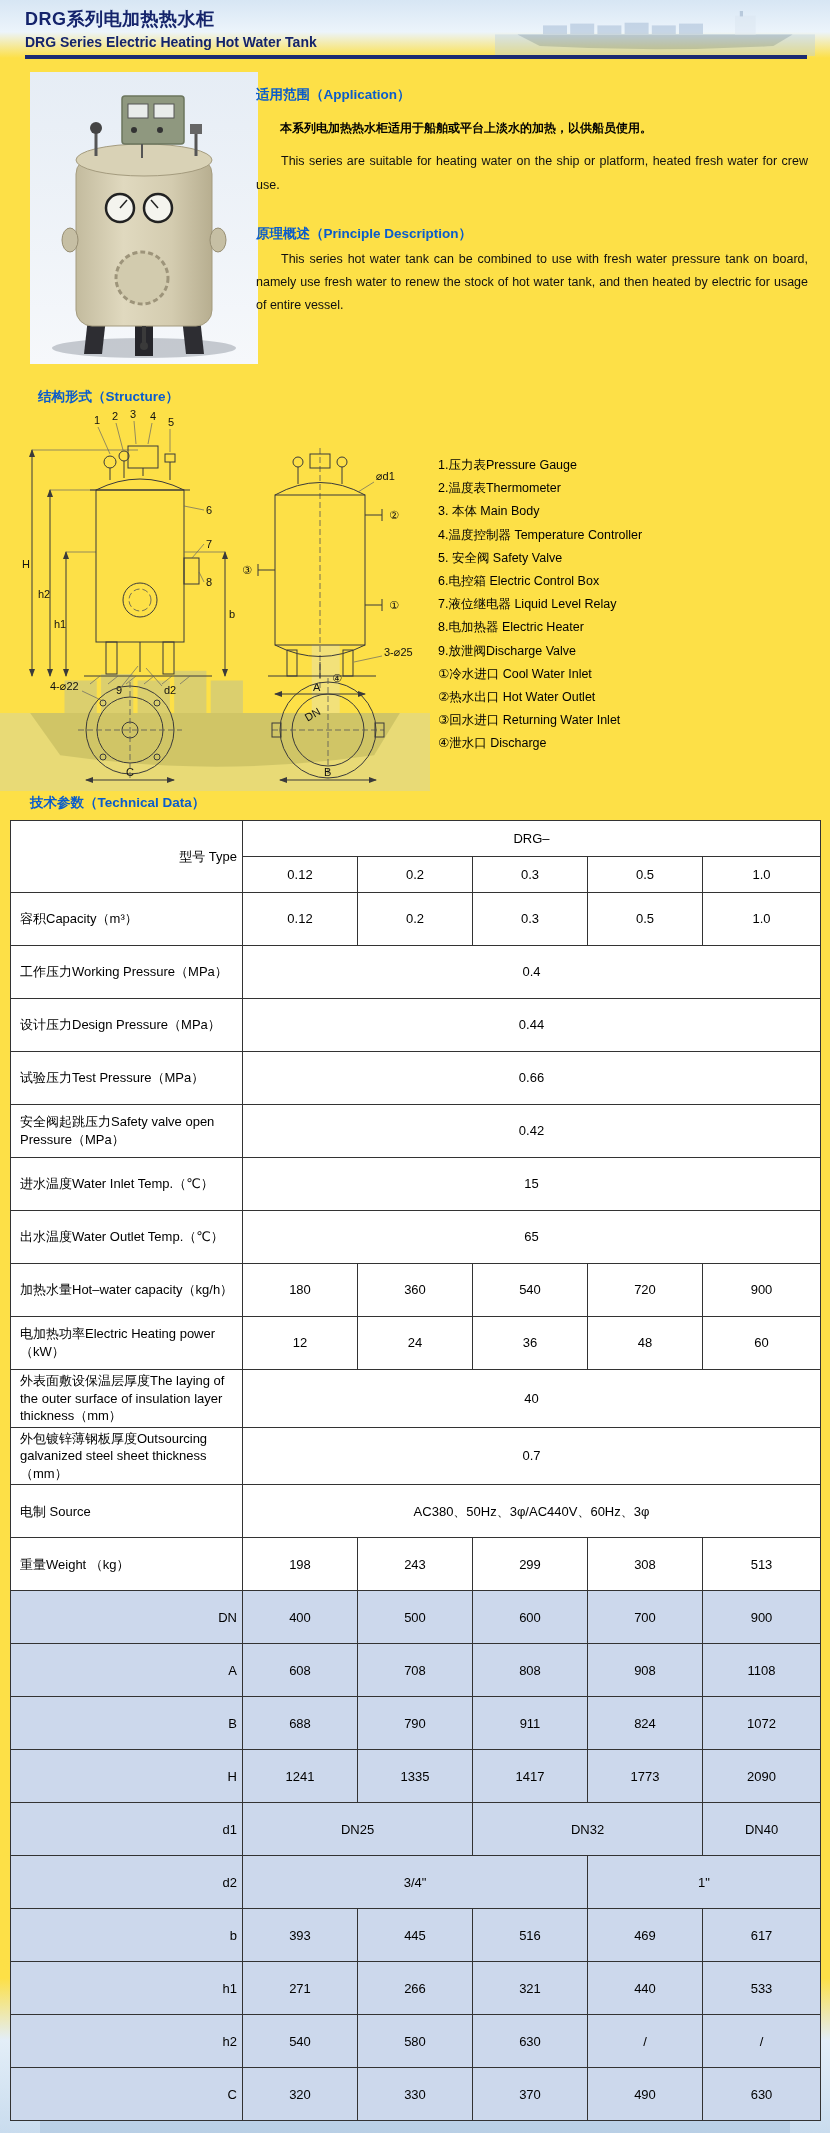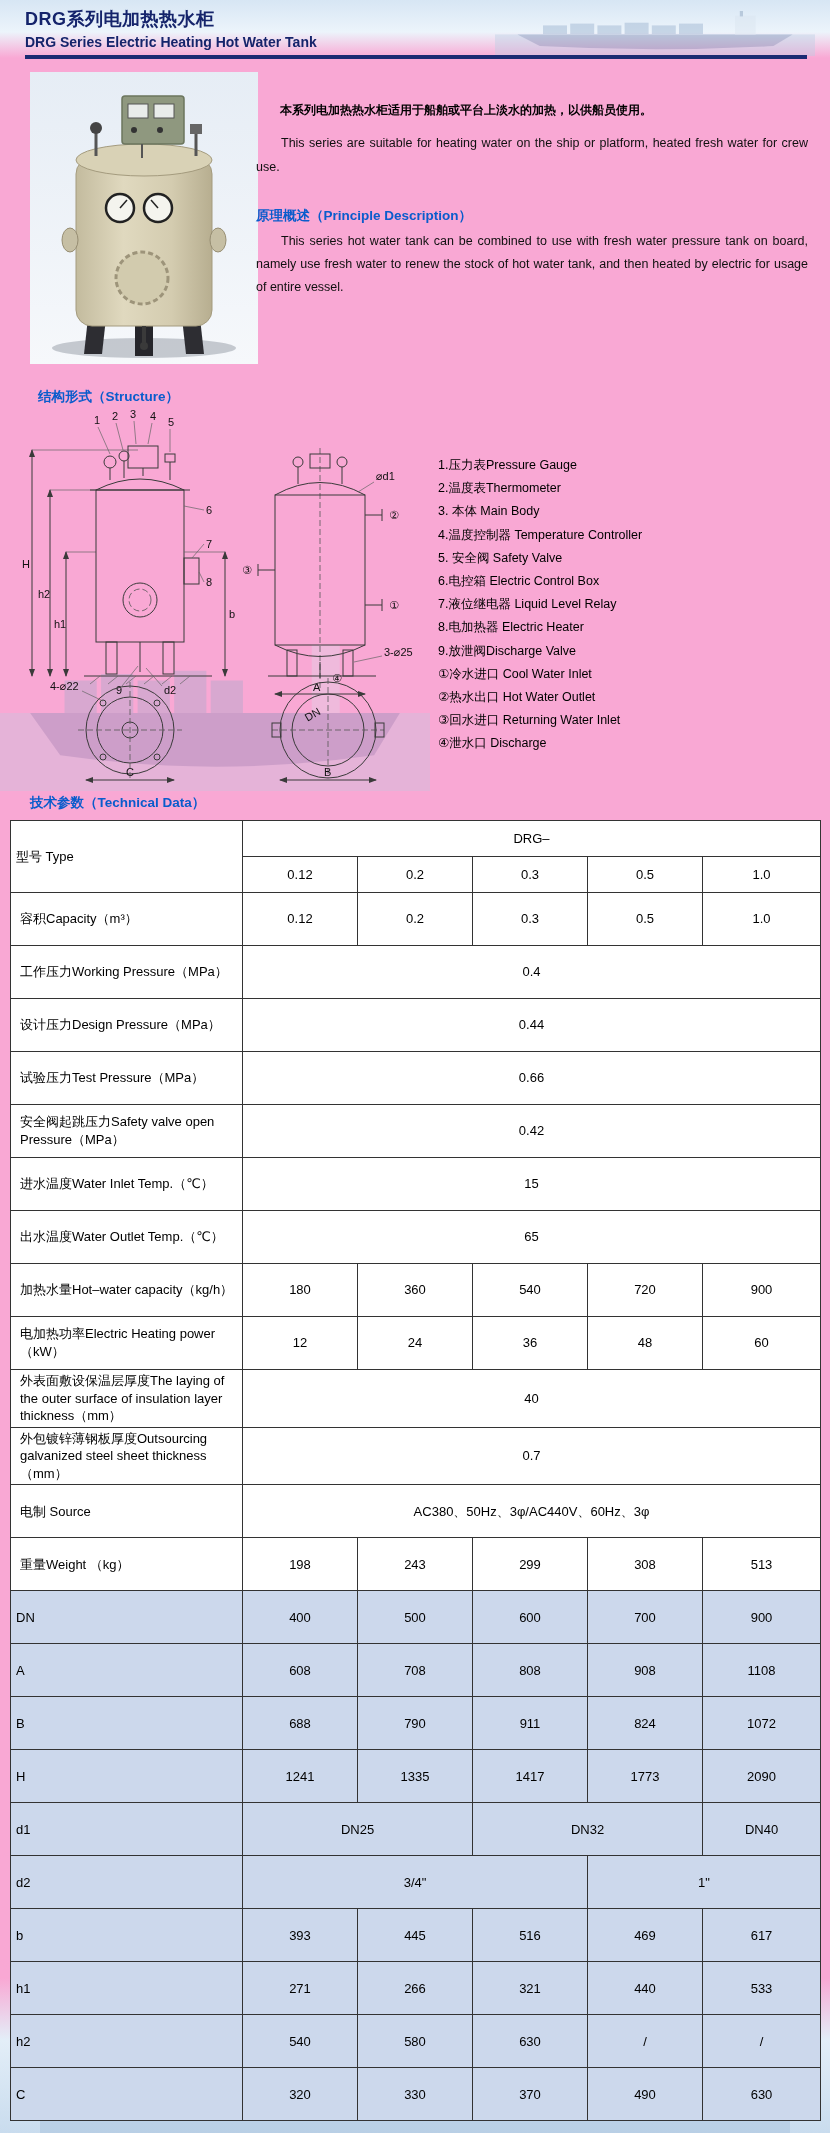--- a/index.html
+++ b/index.html
@@ -1,16 +1,16 @@
 <!DOCTYPE html>
 <html><head>
 <meta charset="utf-8">
 <style>
   html,body{margin:0;padding:0;background:#fff;}
-  .page{position:relative;width:830px;height:2133px;background:#f9a8d4;overflow:hidden;
+  .page{position:relative;width:830px;height:2133px;background:#fde047;overflow:hidden;
         font-family:"Liberation Sans","DejaVu Sans",sans-serif;color:#000;}
   
   .wm{position:absolute;z-index:0;pointer-events:none;}
   .wm-top{top:0;left:0;width:830px;height:58px;
           background:linear-gradient(180deg,#d7e6f4 0%,#ecf4fb 55%,rgba(255,255,255,0) 100%);}
   .wm-top svg{position:absolute;right:15px;top:2px;width:320px;height:54px;opacity:.4;}
   .wm-mid{top:596px;left:0;width:430px;height:195px;opacity:.30;}
   .wm-mid svg{width:100%;height:100%;}
   .wm-bottom{bottom:0;left:0;width:830px;height:155px;
              background:linear-gradient(0deg,#c9dcee 0%,#e3eef8 60%,rgba(255,255,255,0) 100%);}
@@ -38,21 +38,21 @@
   .drawings .thin{stroke:#666;stroke-width:.7;fill:none;}
   .drawings .dash{stroke:#555;stroke-width:.8;fill:none;stroke-dasharray:6 3;}
   
   .technical-heading{position:absolute;left:30px;top:794px;}
   .tech-table{position:absolute;left:10px;top:820px;width:810px;border-collapse:collapse;table-layout:fixed;}
   .tech-table td{border:1px solid #333;font-size:13px;text-align:center;vertical-align:middle;
                  padding:2px 5px;background:#fff;line-height:1.35;word-wrap:break-word;}
   .tech-table tr{height:53px;}
   .tech-table tr.hdr{height:36px;}
   .tech-table td.label{text-align:left;padding-left:9px;}
-  .tech-table td.label.center{text-align:left;padding-left:5px;}
+  .tech-table td.label.center{text-align:right;padding-left:5px;}
   .tech-table tr.shaded td{background:#ccd8ec;}
 </style>
 </head>
 <body>
 
 <div class="page">
 
   <div class="wm wm-top">
     <svg viewBox="0 0 400 120" preserveAspectRatio="none">
       <rect y="72" width="400" height="48" fill="#b9cfe4"></rect>
@@ -153,20 +153,21 @@
 
         <ellipse cx="40" cy="168" rx="8" ry="12" fill="#c6bfa4" stroke="#968d72"></ellipse>
         <ellipse cx="188" cy="168" rx="8" ry="12" fill="#c6bfa4" stroke="#968d72"></ellipse>
 
         <line x1="114" y1="254" x2="114" y2="272" stroke="#3a3a3a" stroke-width="4"></line>
         <circle cx="114" cy="274" r="4" fill="#3a3a3a"></circle>
       </svg>
     </div>
 
     <div class="intro-text">
+      <div class="sec-heading">适用范围（Application）</div>
       <p class="para-zh">本系列电加热热水柜适用于船舶或平台上淡水的加热，以供船员使用。</p>
       <p class="para-en">This series are suitable for heating water on the ship or platform, heated fresh water for crew use.</p>
       <div class="gap"></div>
       <div class="sec-heading">原理概述（Principle Description）</div>
       <p class="para-en">This series hot water tank can be combined to use with fresh water pressure tank on board, namely use fresh water to renew the stock of hot water tank, and then heated by electric for usage of entire vessel.</p>
     </div>
 
     <div class="sec-heading structure-heading">结构形式（Structure）</div>
 
     <div class="structure">

